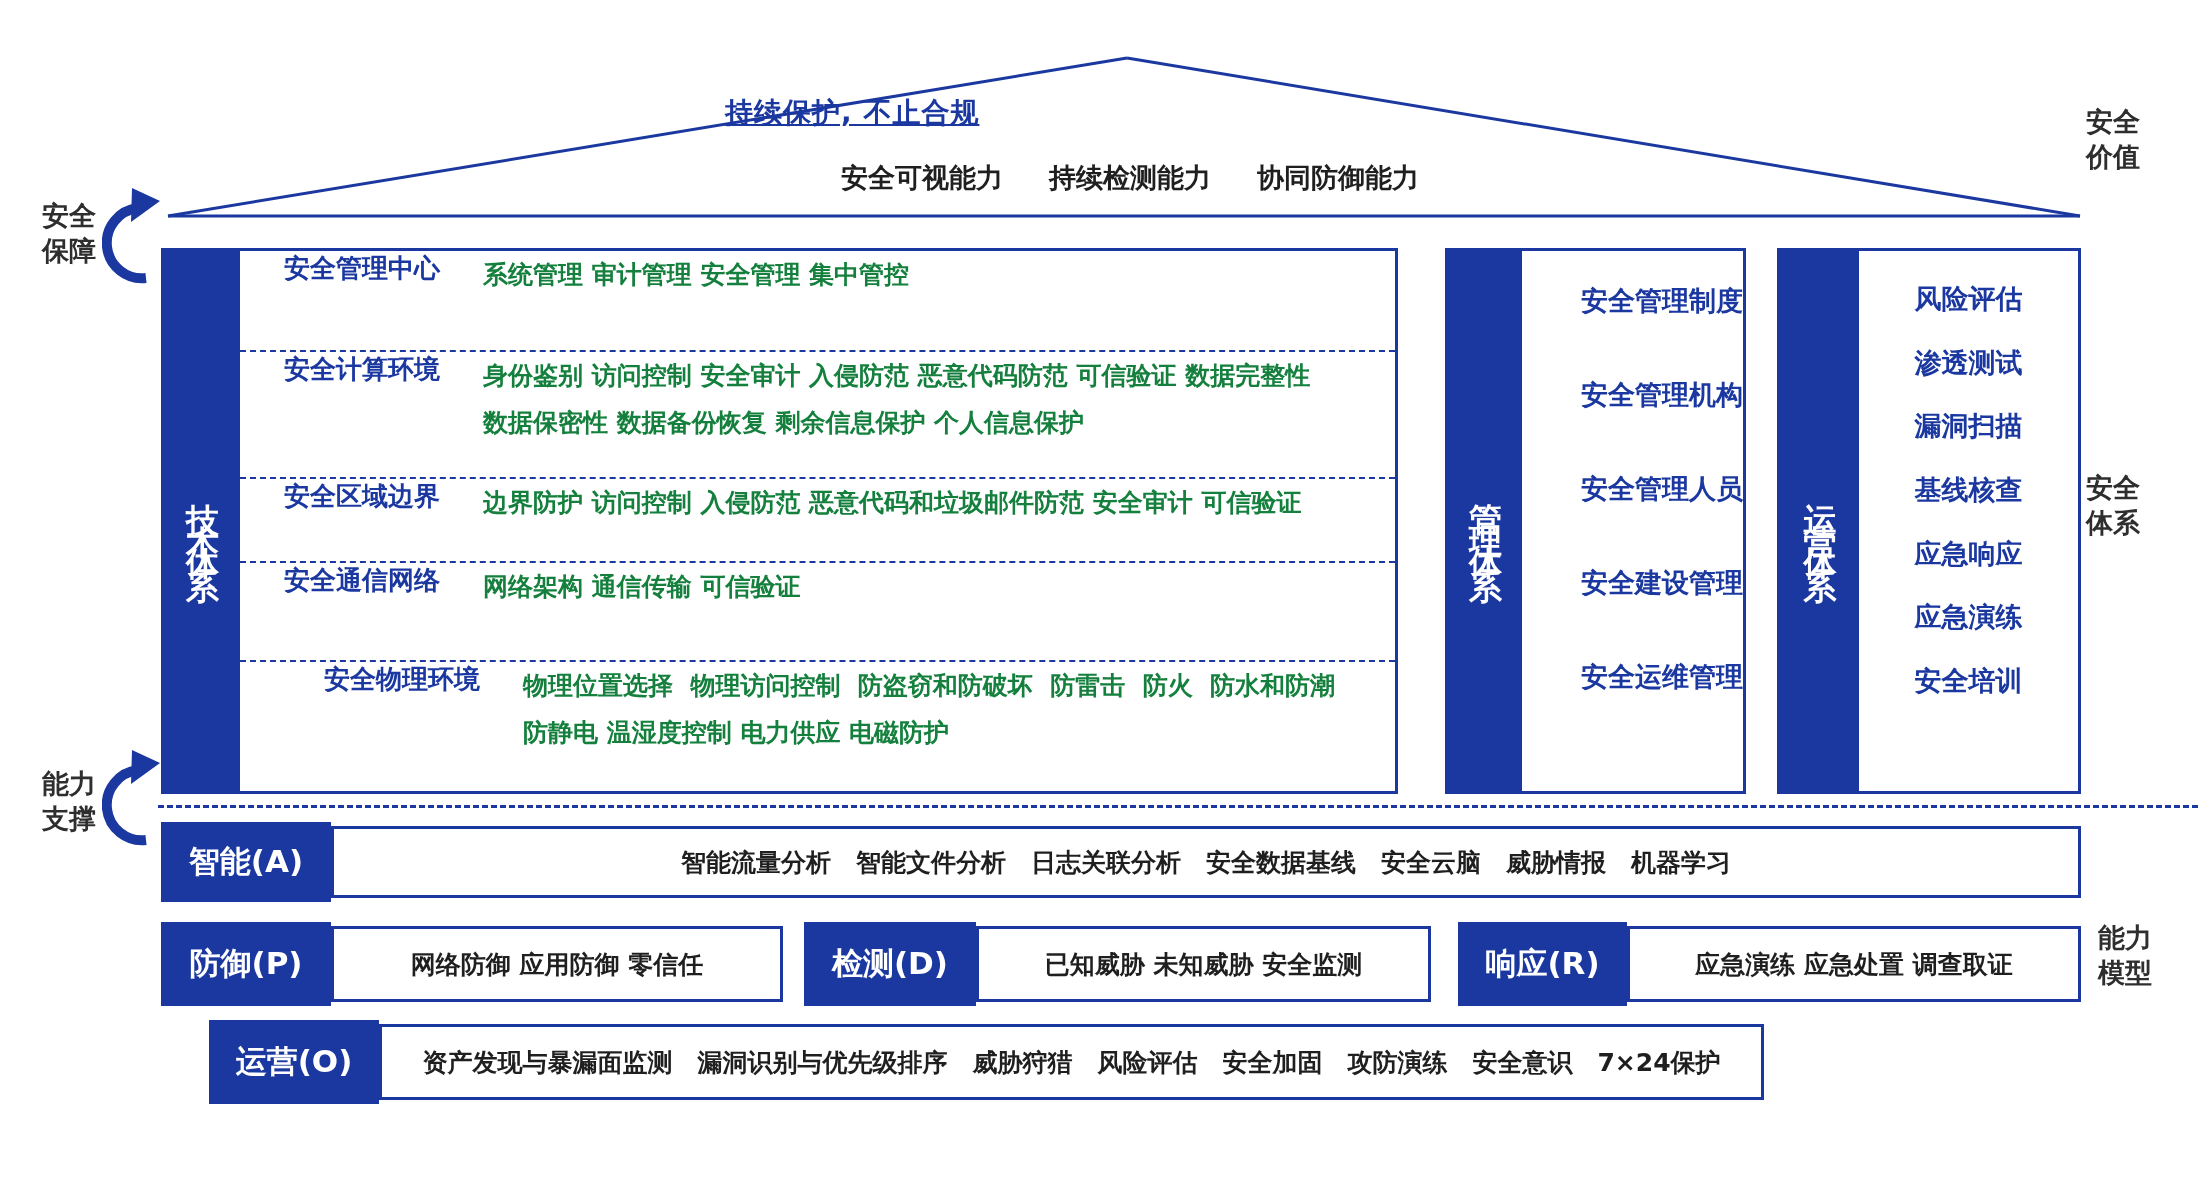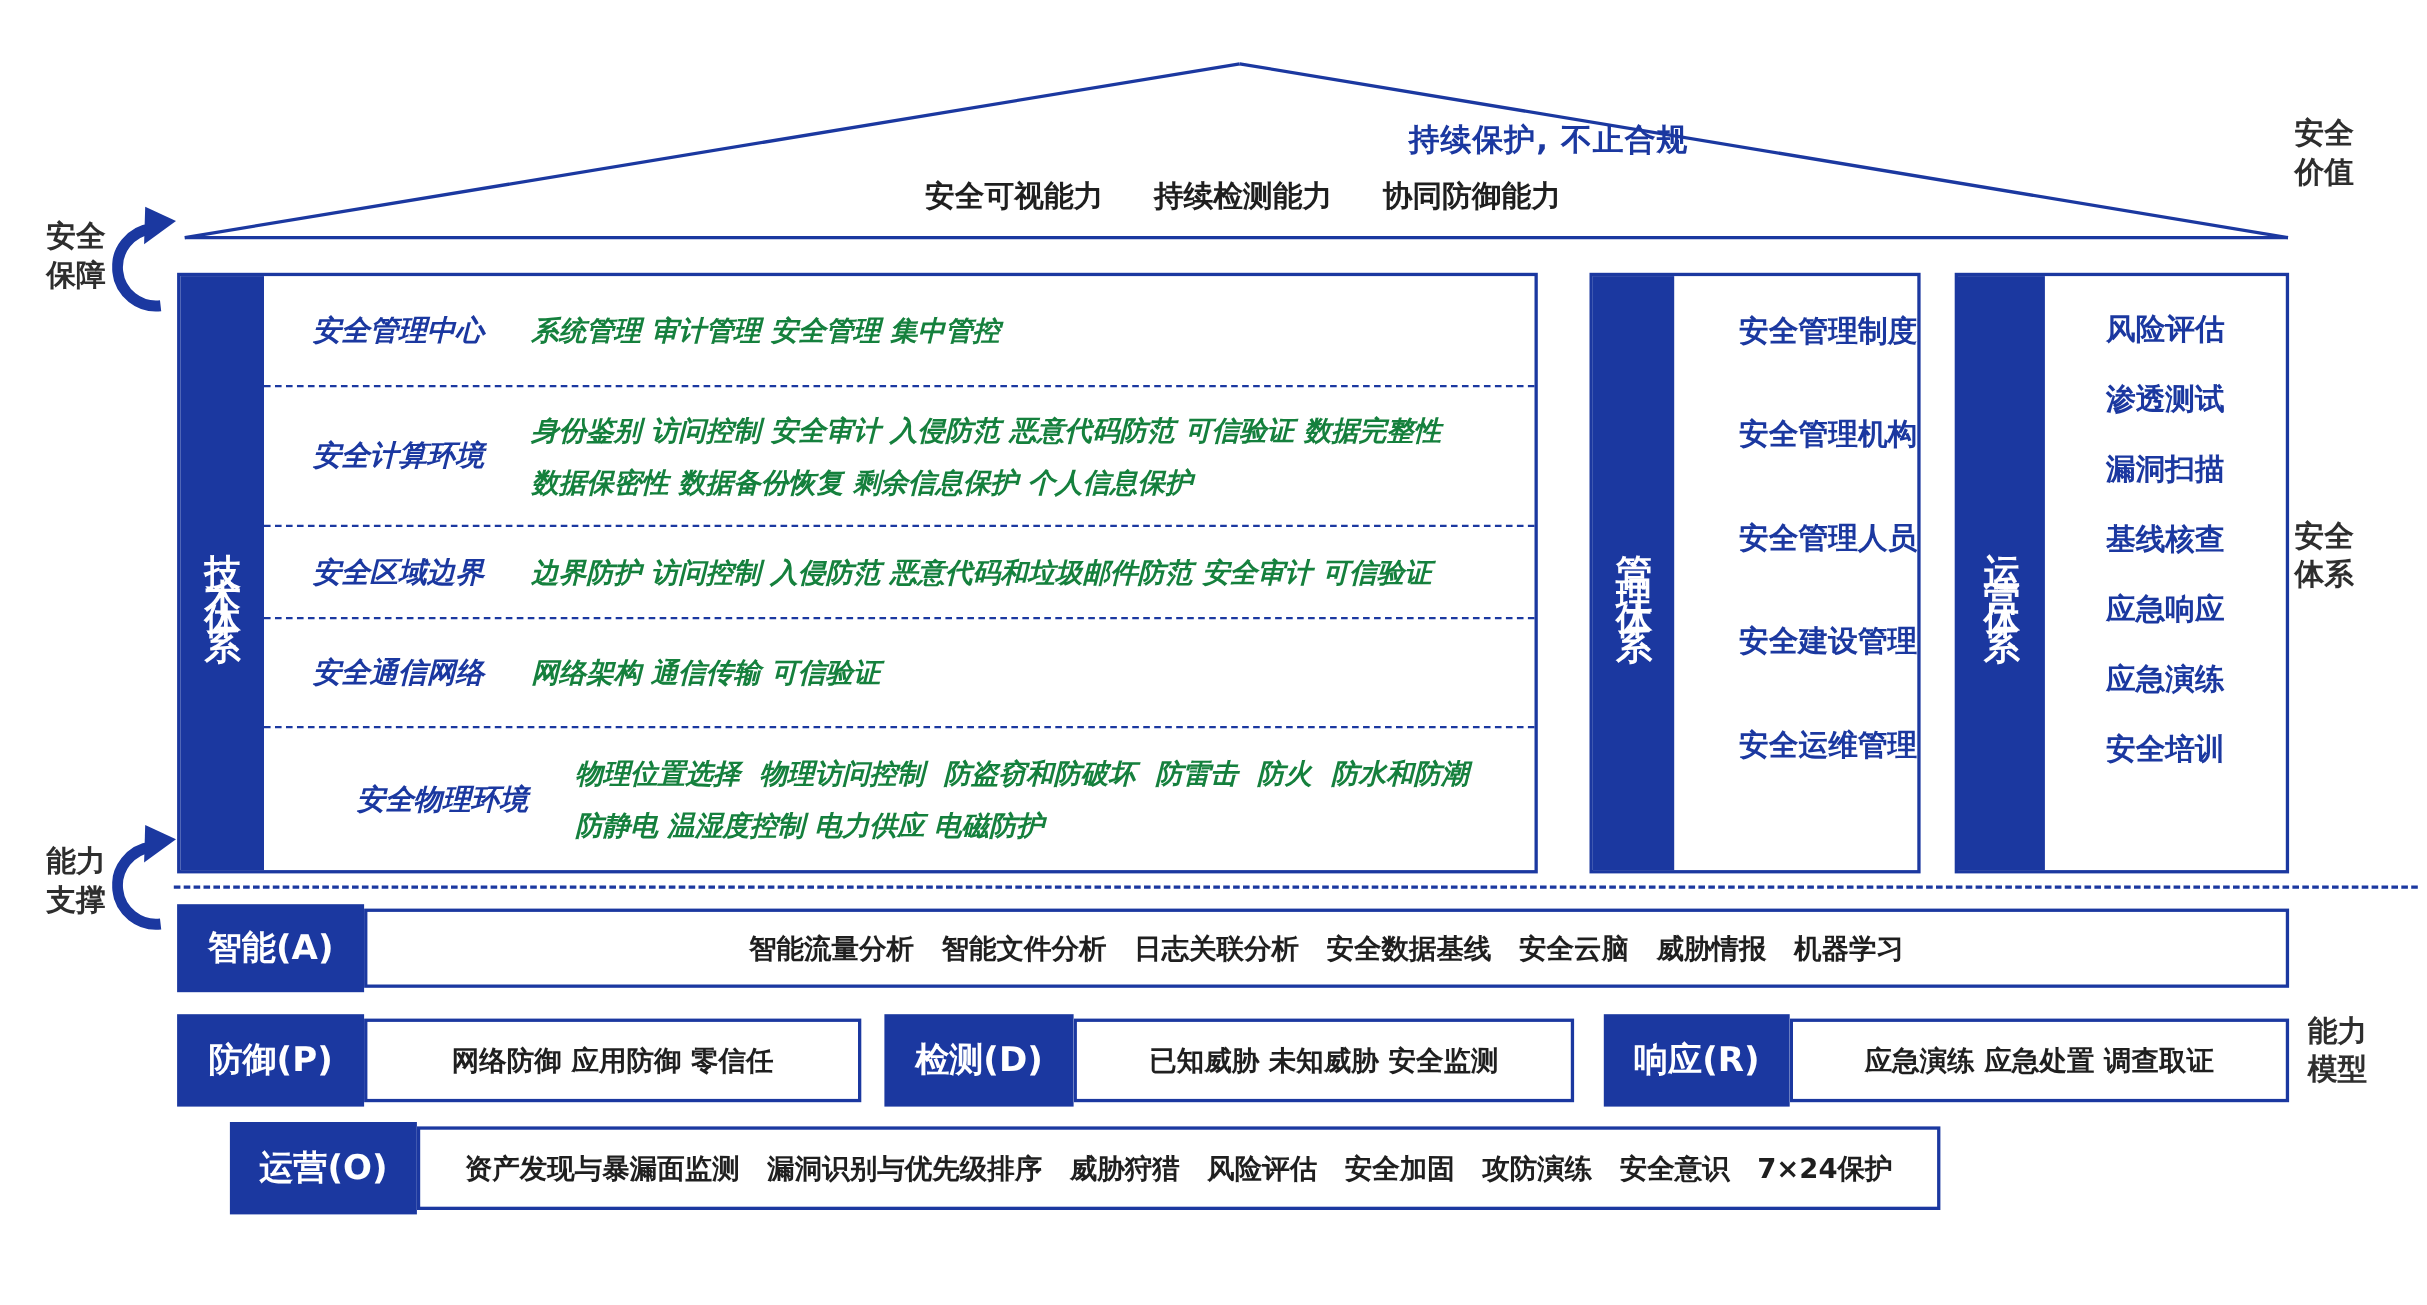--- a/index.html
+++ b/index.html
@@ -7,35 +7,35 @@
     position:relative;width:2206px;height:1186px;background:#ffffff;overflow:hidden;
     font-family:"DejaVu Sans","Liberation Sans",sans-serif;font-weight:700;color:#1f1f1f;
   }
   .abs{position:absolute;}
   .blue-t{color:#1b38a0;}
   .pre{white-space:pre;}
   .preline{white-space:pre-line;}
 
   
   #roof-svg{left:0;top:0;}
-  .roof-slogan{left:725px;top:108px;width:810px;text-align:right;font-size:28px;letter-spacing:1px;}
+  .roof-slogan{left:725px;top:94px;width:810px;text-align:left;font-size:28px;letter-spacing:1px;text-decoration:underline;}
   .roof-caps{left:560px;top:160px;width:1140px;display:flex;justify-content:center;gap:46px;font-size:27px;}
 
   
   .side-label{font-size:27px;line-height:35px;color:#2e2e2e;}
   .curved-arrow{width:58px;height:100px;}
 
   
   .pillar{border:3px solid #1b38a0;box-sizing:border-box;background:#ffffff;display:flex;}
   .pillar-bar{background:#1b38a0;color:#ffffff;display:flex;align-items:center;justify-content:center;flex:none;}
   .pillar-bar span{writing-mode:vertical-rl;text-orientation:upright;font-size:33px;letter-spacing:22px;}
 
   
   .trows{flex:1;display:flex;flex-direction:column;}
-  .trow{display:flex;align-items:center;font-style:italic;}
+  .trow{display:flex;}
   .trow.sep{border-bottom:2px dashed #1b38a0;}
   .trow-label{margin-left:44px;width:199px;flex:none;font-size:26px;color:#1b38a0;}
   .trow-content{flex:1;font-size:25px;line-height:47px;color:#15803d;}
 
   
   .vitems{flex:1;display:flex;flex-direction:column;align-items:center;justify-content:space-between;box-sizing:border-box;}
   .vitem{font-size:27px;color:#1b38a0;}
 
   
   .dash-divider{left:158px;top:805px;width:2040px;height:0;border-top:3px dashed #1b38a0;}

